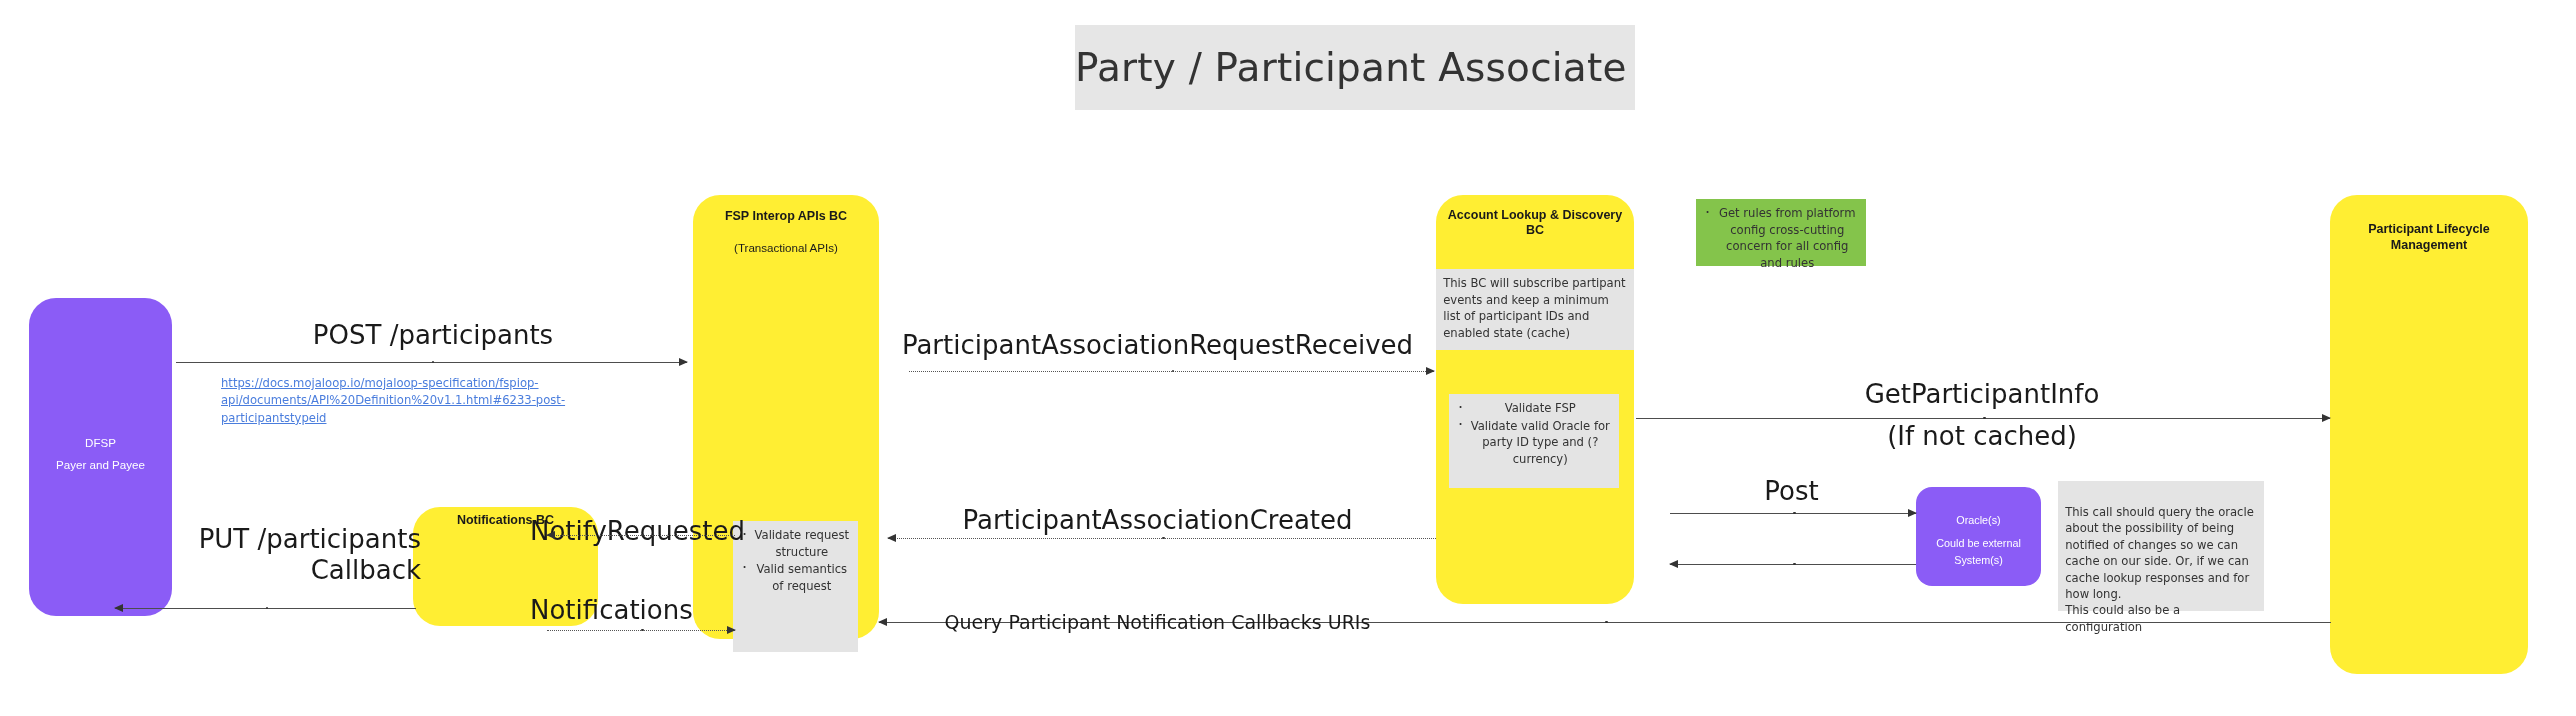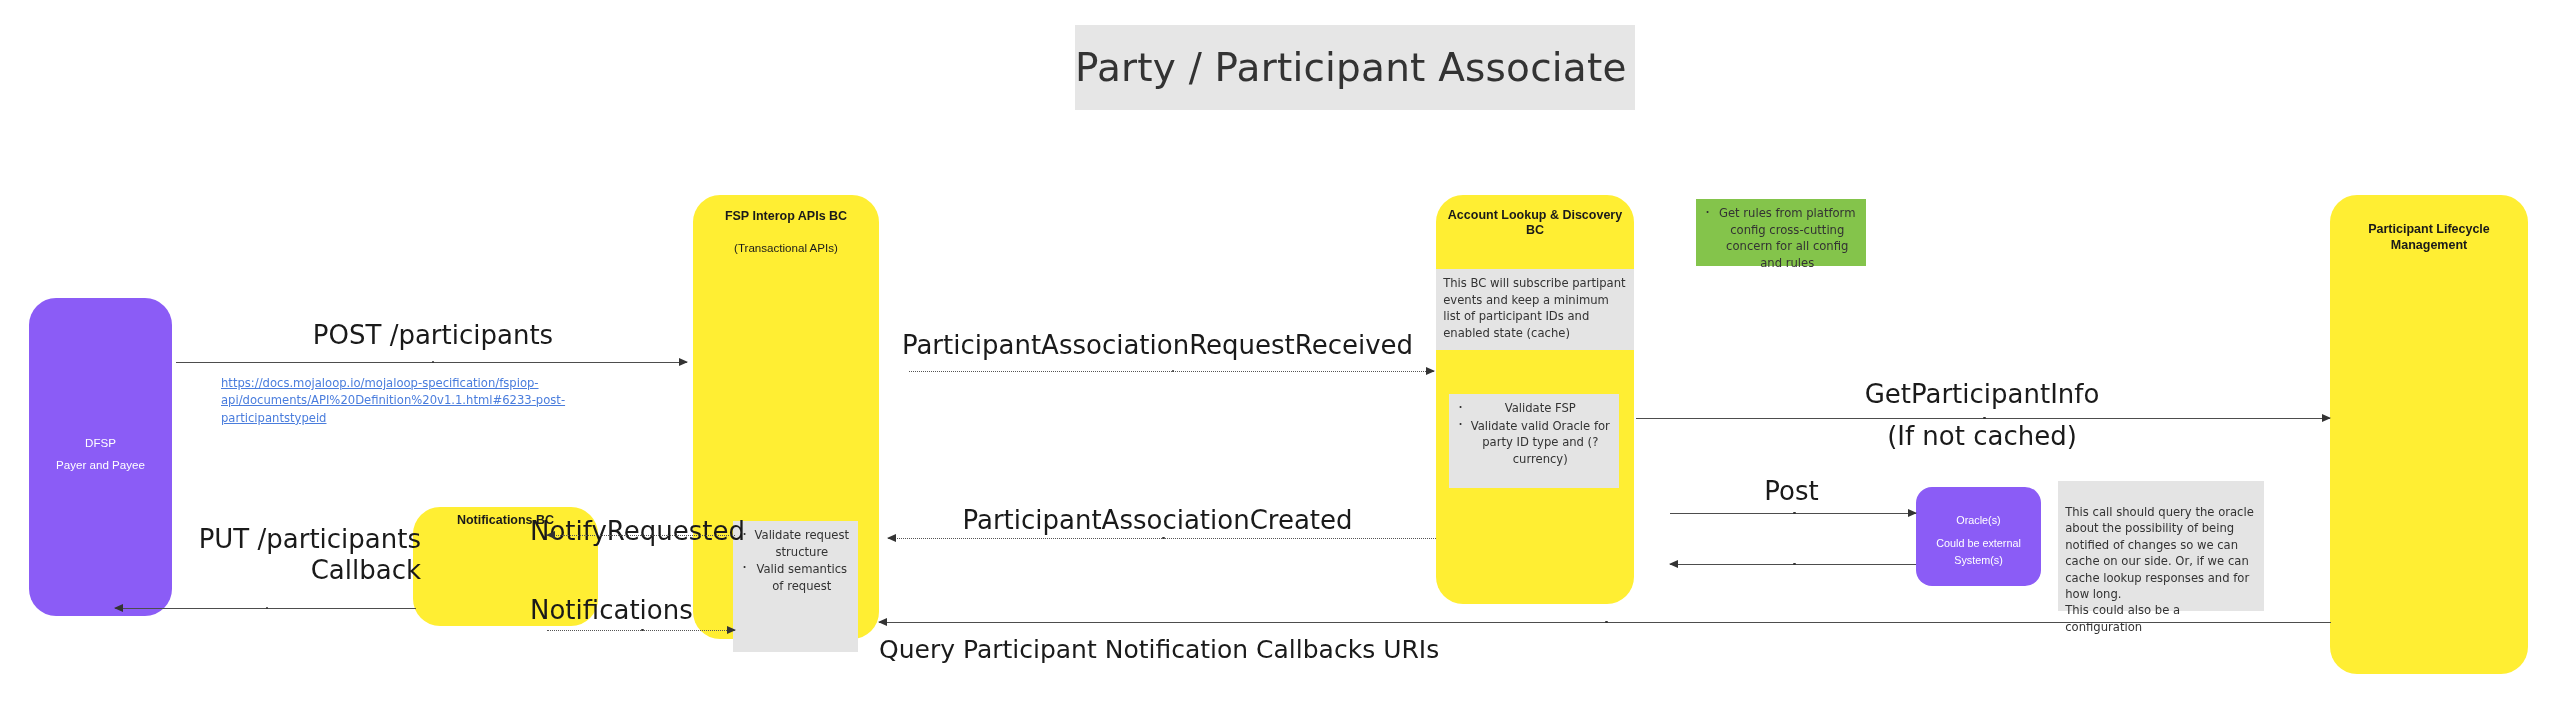--- a/index.html
+++ b/index.html
@@ -313,16 +313,16 @@
     <div class="shaft"></div>
       <div class="mid-dot"></div>
       <div class="head left"></div>
   </div>
 
   <div class="arrow" style="left:879px; top:622px; width:1452px;">
     <div class="shaft"></div>
       <div class="mid-dot"></div>
       <div class="head left"></div>
   </div>
-  <div class="label center" style="left:879px; top:636px; width:557px; font-size:25px;">Query Participant Notification Callbacks URIs</div>
+  <div class="label center" style="left:879px; top:612px; width:557px; font-size:19px;">Query Participant Notification Callbacks URIs</div>
 
 </div>
 
 
 </body></html>

